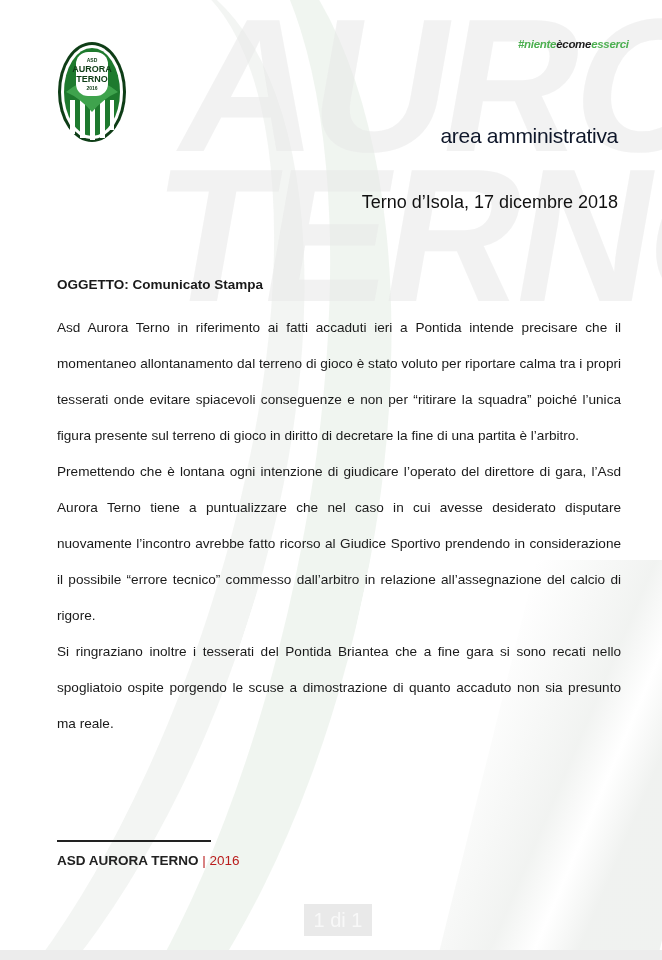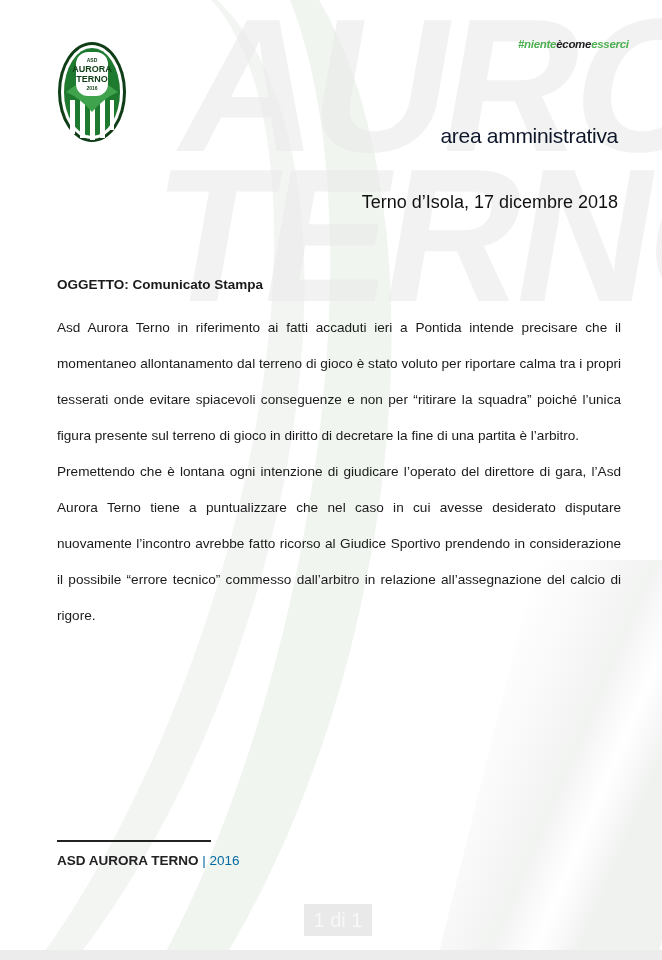--- a/index.html
+++ b/index.html
@@ -15,21 +15,21 @@
   .hashtag { position:absolute; left:518px; top:38px; font-size:11.5px; font-style:italic; font-weight:bold; letter-spacing:-0.3px; }
   .hashtag .g { color:#4caf50; } .hashtag .k { color:#1e1e1e; }
   .area { position:absolute; right:44px; top:124px; font-size:21px; color:#0f172a; font-weight:normal; letter-spacing:-0.3px; }
   .date { position:absolute; right:44px; top:192px; font-size:18px; color:#111; }
   .subject { position:absolute; left:57px; top:277px; font-size:13.5px; font-weight:bold; }
   .body { position:absolute; left:57px; top:310px; width:564px; font-size:13.6px; line-height:36px; text-align:justify; }
   .body p { margin:0; }
   .rule { position:absolute; left:57px; top:840px; width:154px; height:2px; background:#222; }
   .footer { position:absolute; left:57px; top:852px; font-size:11px; color:#999; line-height:14px; }
   .footer .org { font-size:13.5px; color:#222; font-weight:bold; line-height:18px; }
-  .footer .org .yr { font-weight:normal; color:#0369a1; }
+  .footer .org .yr { font-weight:normal; color:#b91c1c; }
   .pager { position:absolute; left:304px; top:904px; width:68px; height:32px; background:#e9e9e9; color:#f8f8f8; font-size:20px; text-align:center; line-height:32px; }
 </style>
 </head>
 <body>
 
 <div class="bg">
   <div class="swoosh2"></div>
   <div class="swoosh1"></div>
   <div class="watermark">
     <div>AURORA</div>
@@ -64,20 +64,21 @@
   </div>
 
   <div class="area">area amministrativa</div>
   <div class="date">Terno d’Isola, 17 dicembre 2018</div>
 
   <div class="subject">OGGETTO: Comunicato Stampa</div>
 
   <div class="body">
     <p>Asd Aurora Terno in riferimento ai fatti accaduti ieri a Pontida intende precisare che il momentaneo allontanamento dal terreno di gioco è stato voluto per riportare calma tra i propri tesserati onde evitare spiacevoli conseguenze e non per “ritirare la squadra” poiché l’unica figura presente sul terreno di gioco in diritto di decretare la fine di una partita è l’arbitro.</p>
     <p>Premettendo che è lontana ogni intenzione di giudicare l’operato del direttore di gara, l’Asd Aurora Terno tiene a puntualizzare che nel caso in cui avesse desiderato disputare nuovamente l’incontro avrebbe fatto ricorso al Giudice Sportivo prendendo in considerazione il possibile “errore tecnico” commesso dall’arbitro in relazione all’assegnazione del calcio di rigore.</p>
+    <p>Si ringraziano inoltre i tesserati del Pontida Briantea che a fine gara si sono recati nello spogliatoio ospite porgendo le scuse a dimostrazione di quanto accaduto non sia presunto ma reale.</p>
   </div>
 
   <div class="rule"></div>
   <div class="footer">
     <div class="org">
       <span>ASD AURORA TERNO</span>
       <span class="yr">| 2016</span>
     </div>
   </div>
 

